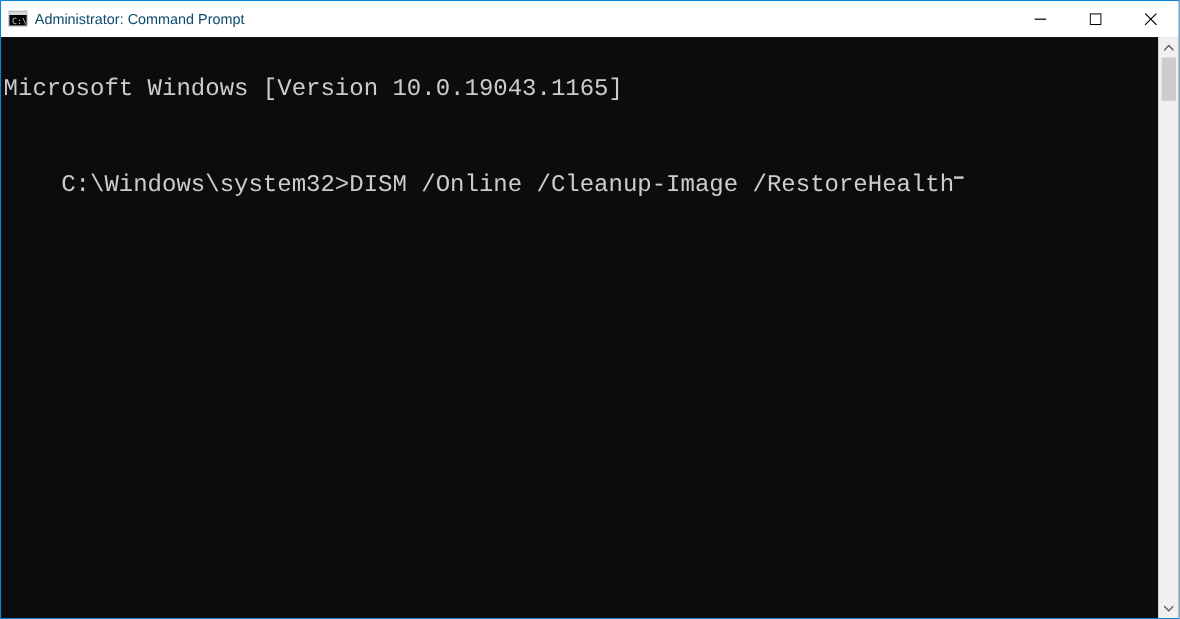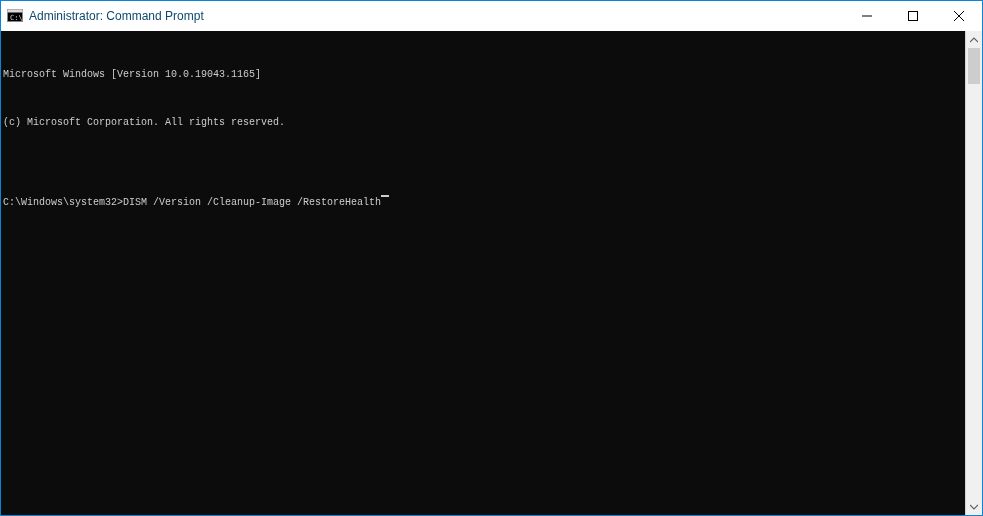--- a/index.html
+++ b/index.html
@@ -56,28 +56,28 @@
       flex: 1;
       display: flex;
       background: #0c0c0c;
       min-height: 0;
     }
     .terminal {
       flex: 1;
       background: #0c0c0c;
       color: #cccccc;
       font-family: Consolas, "Courier New", monospace;
-      font-size: 10px;
+      font-size: 20px;
       line-height: 16px;
       padding: 4px 4px 4px 2px;
       white-space: pre;
       overflow: hidden;
     }
     .term-line { white-space: pre; }
-    .prompt-line { display: flex; align-items: flex-start; }
+    .prompt-line { display: flex; align-items: flex-start; margin-left: 48px; }
     .prompt-text, .cmd-text { white-space: pre; }
     .cursor {
       display: inline-block;
       width: 8px;
       height: 2px;
       background: #cccccc;
       margin-left: 0;
       vertical-align: -1px;
       animation: blink 1s step-end infinite;
     }
@@ -139,24 +139,23 @@
         <svg width="10" height="10" viewBox="0 0 10 10">
           <path d="M0 0 L10 10 M10 0 L0 10" stroke="#000" stroke-width="1"></path>
         </svg>
       </button>
     </div>
   </div>
 
   <div class="client">
     <div class="terminal">
       <div class="term-line">Microsoft Windows [Version 10.0.19043.1165]</div>
-      <div class="term-line">(c) Microsoft Corporation. All rights reserved.</div>
       <div class="term-line"></div>
       <div class="prompt-line">
-        <span class="prompt-text">C:\Windows\system32&gt;</span><span class="cmd-text">DISM /Version /Cleanup-Image /RestoreHealth</span><span class="cursor"></span>
+        <span class="prompt-text">C:\Windows\system32&gt;</span><span class="cmd-text">DISM /Online /Cleanup-Image /RestoreHealth</span><span class="cursor"></span>
       </div>
     </div>
 
     <div class="vscroll">
       <button class="vs-btn" aria-label="Scroll up">
         <svg width="8" height="8" viewBox="0 0 8 8">
           <path d="M0 6 L4 2 L8 6" fill="none" stroke="#606060" stroke-width="1.2"></path>
         </svg>
       </button>
       <div class="vs-track">

